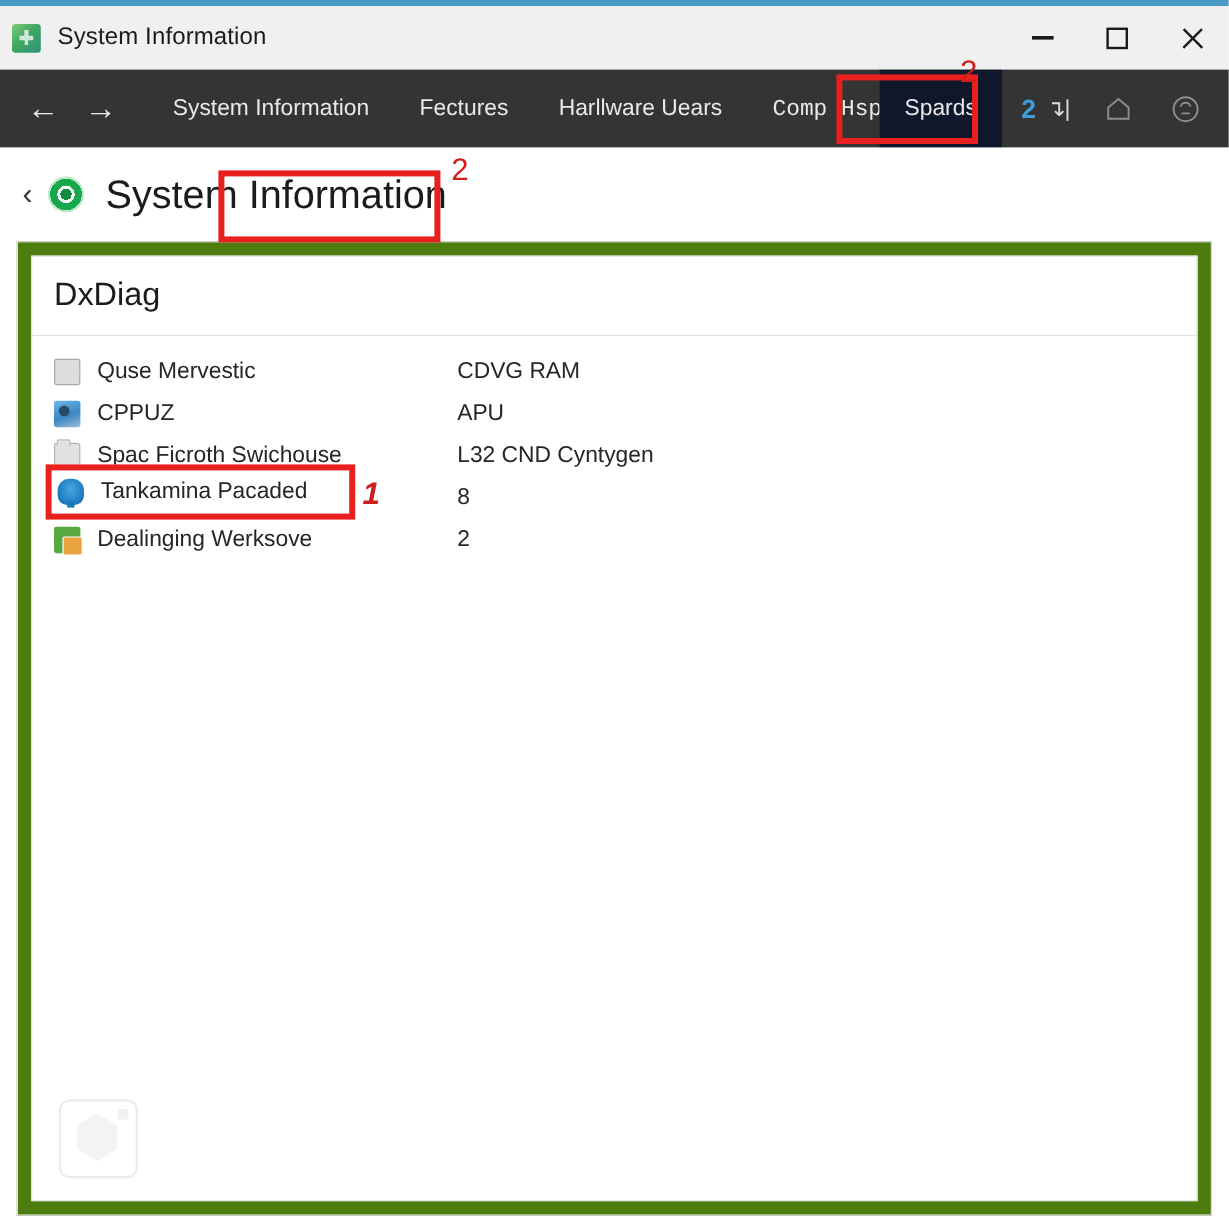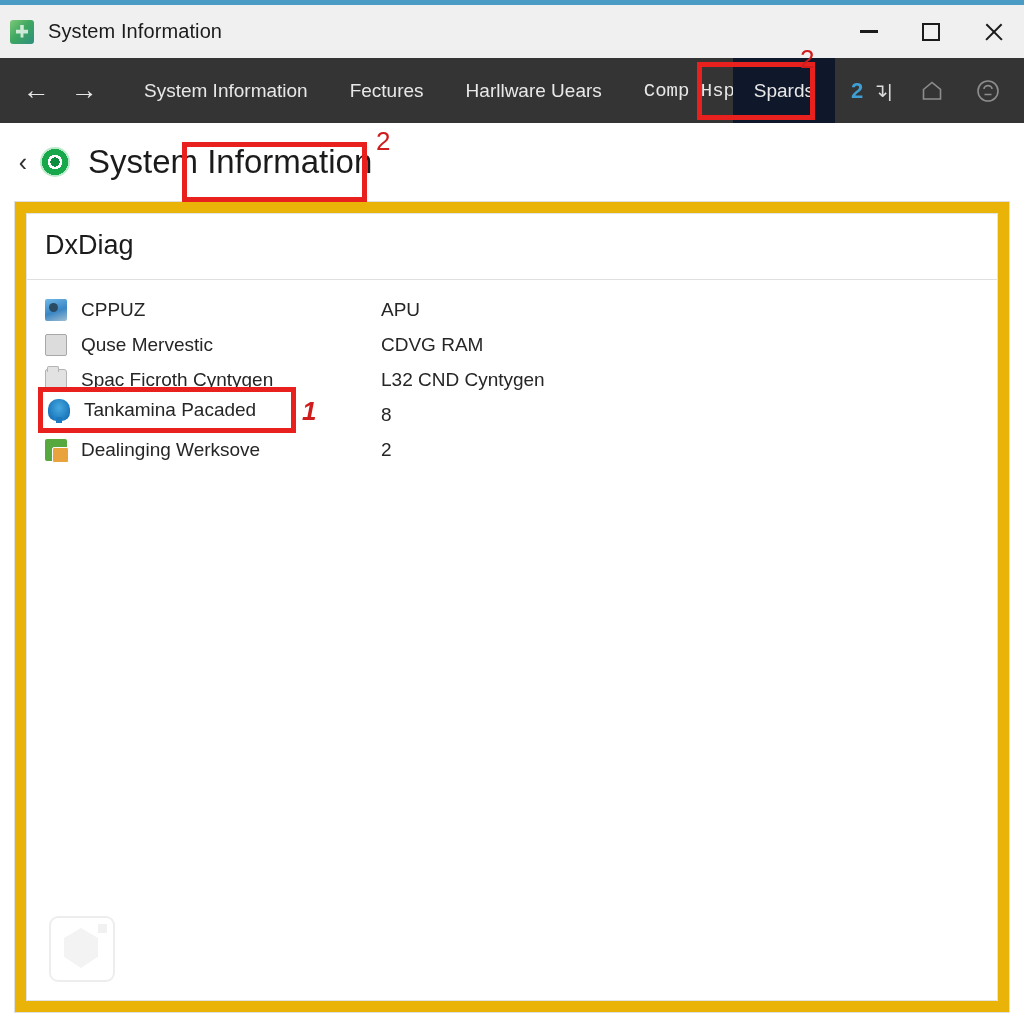--- a/index.html
+++ b/index.html
@@ -177,21 +177,21 @@
     color: #1b1b1b;
     white-space: nowrap;
   }
 
   
   .content-shell {
     position: absolute;
     top: 201px; left: 14px;
     width: 996px;
     height: 812px;
-    background: #eab308;
+    background: #4d7c0f;
     border: 1px solid #dfdfdf;
     padding: 11px;
   }
   .card {
     width: 100%;
     height: 100%;
     background: #ffffff;
     border: 1px solid #e3e3e3;
     position: relative;
   }
@@ -395,34 +395,34 @@
   </div>
 
   <div class="content-shell">
     <div class="card">
       <div class="card-title">DxDiag</div>
       <div class="card-divider"></div>
 
       <div class="rows">
 
         <div class="spec-row">
+          <span class="spec-icon ic-square"></span>
+          <span class="spec-label">Quse Mervestic</span>
+          <span class="spec-value">CDVG RAM</span>
+        </div>
+
+        <div class="spec-row">
           <span class="spec-icon ic-monitor"></span>
           <span class="spec-label">CPPUZ</span>
           <span class="spec-value">APU</span>
         </div>
 
         <div class="spec-row">
-          <span class="spec-icon ic-square"></span>
-          <span class="spec-label">Quse Mervestic</span>
-          <span class="spec-value">CDVG RAM</span>
-        </div>
-
-        <div class="spec-row">
           <span class="spec-icon ic-folder"></span>
-          <span class="spec-label">Spac Ficroth Cyntygen</span>
+          <span class="spec-label">Spac Ficroth Swichouse</span>
           <span class="spec-value">L32 CND Cyntygen</span>
         </div>
 
 
         <div class="spec-row">
           <span class="spec-icon ic-network"></span>
           <span class="spec-label">HDC/S</span>
           <span class="spec-value">8</span>
         </div>
 

